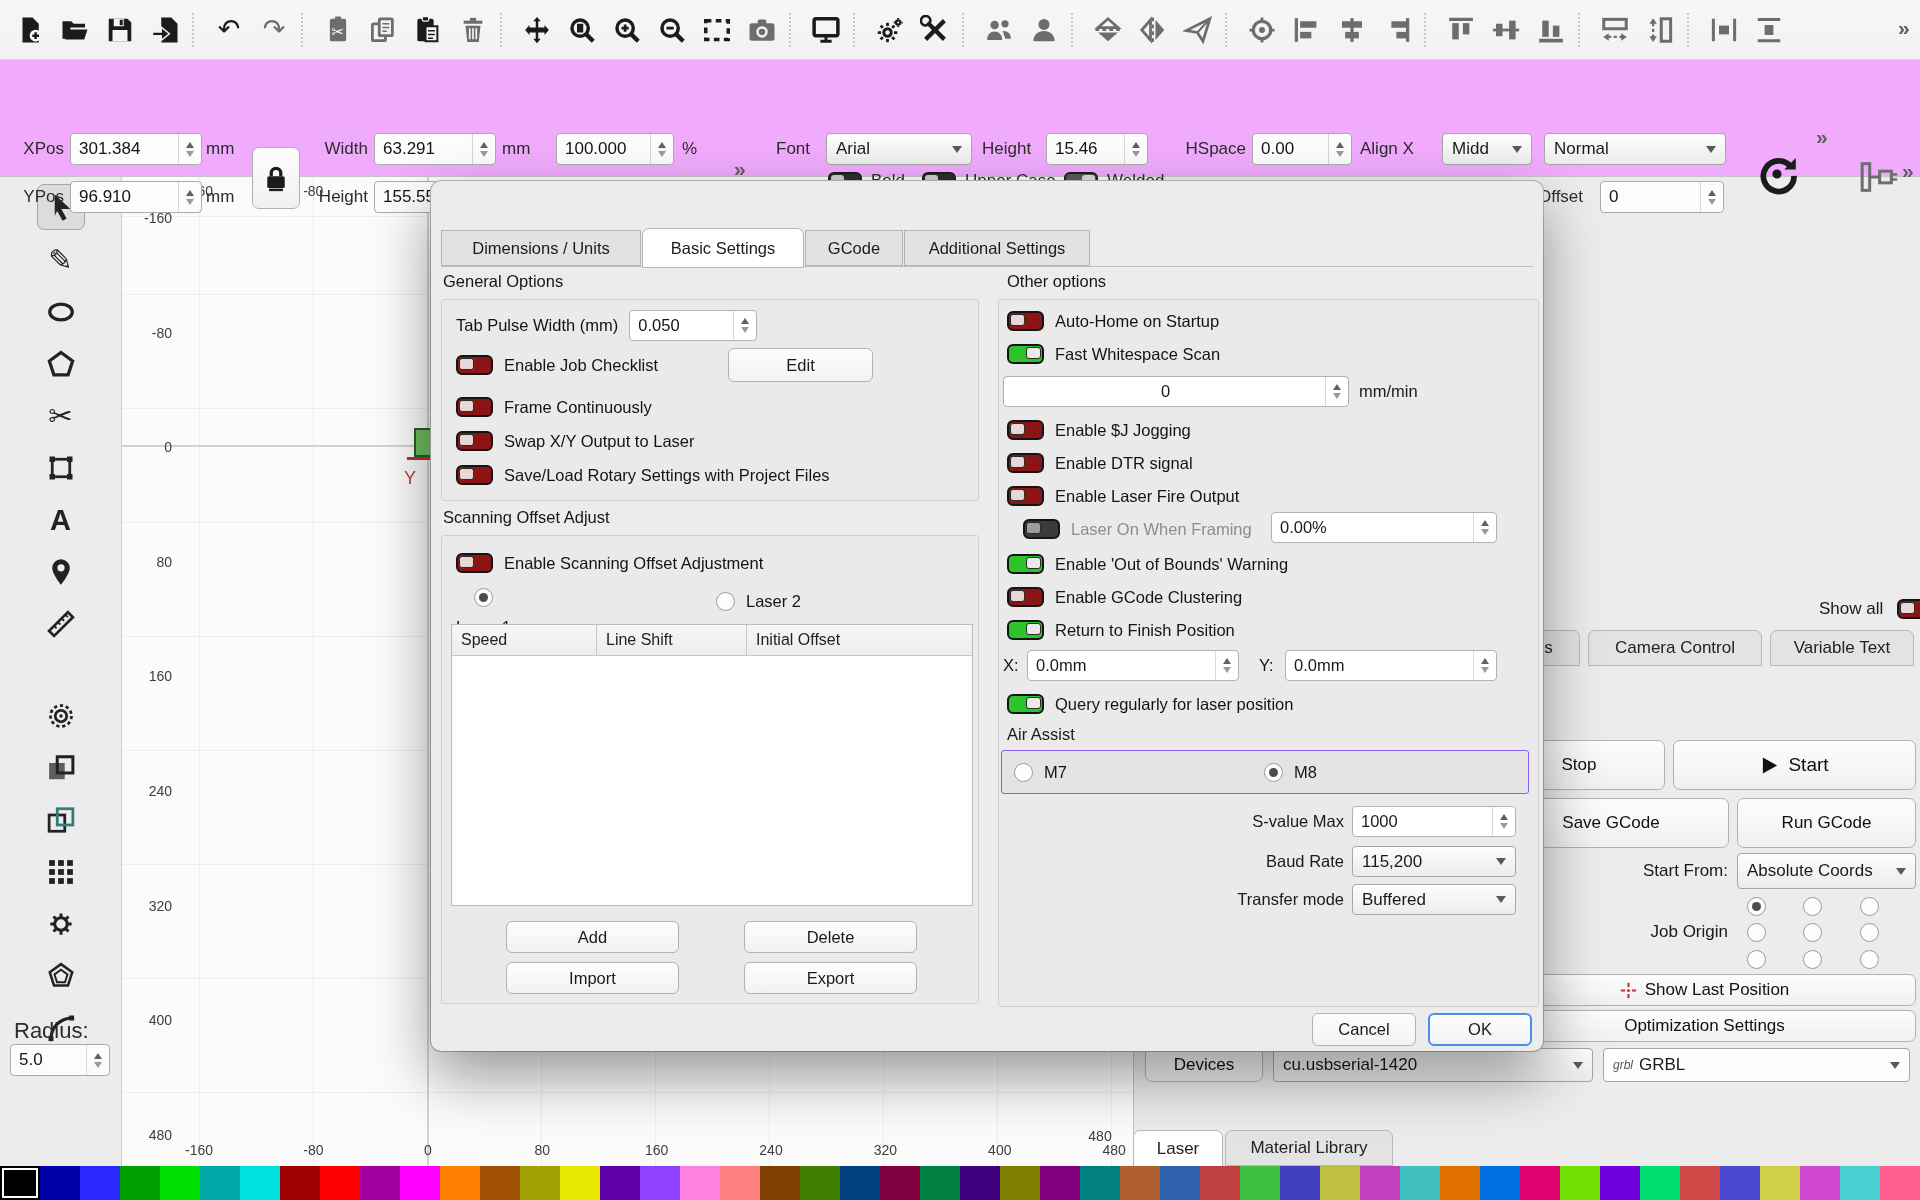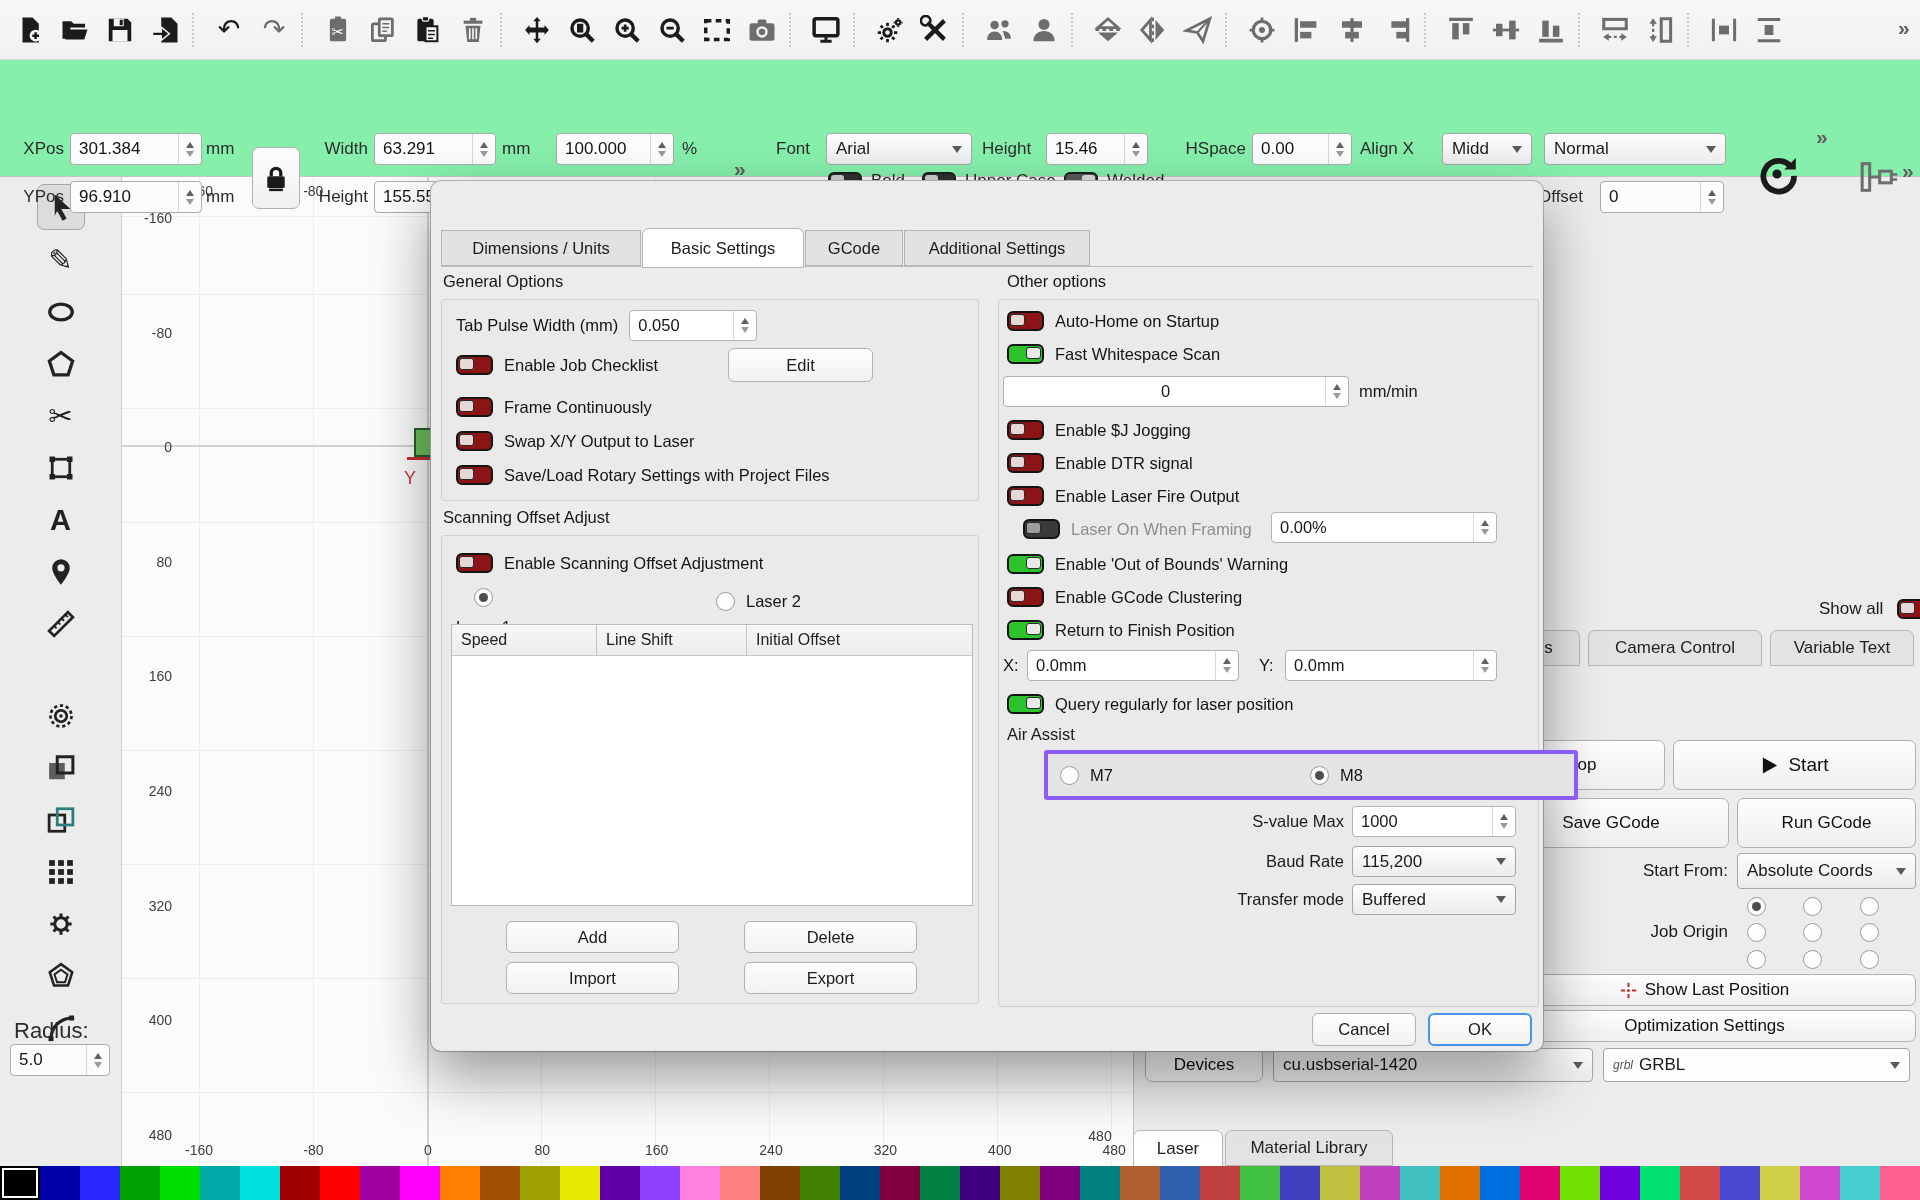--- a/index.html
+++ b/index.html
@@ -5,21 +5,21 @@
   html,body{margin:0;padding:0;width:1920px;height:1200px;overflow:hidden;
     font-family:"Liberation Sans","DejaVu Sans",sans-serif;background:#ececec;color:#1a1a1a;}
   .abs{position:absolute;}
   
   #toolbar1{left:0;top:0;width:1920px;height:59px;background:linear-gradient(#f7f7f7,#f1f1f1);
     border-bottom:1px solid #d6d6d6;display:flex;align-items:center;padding-left:10px;z-index:40;}
   #toolbar1 .icon{width:40px;height:44px;display:flex;align-items:center;justify-content:center;flex:0 0 auto;margin-right:5px;}
   .tb-sep{width:9px;height:34px;flex:0 0 auto;border-left:2px dotted #c8c8c8;margin:0 6px 0 2px;}
   .tone-dark{color:#1b1b1b;} .tone-mid{color:#6d6d6d;}
   .glyph{font-size:27px;line-height:1;}
-  #toolbar2{left:0;top:59px;width:1920px;height:117px;background:#86efac;border-bottom:1px solid #c4c4c4;z-index:39;}
+  #toolbar2{left:0;top:59px;width:1920px;height:117px;background:#f0abfc;border-bottom:1px solid #c4c4c4;z-index:39;}
   .tlab{position:absolute;font-size:17px;color:#2c2c2c;text-align:right;}
   .fld{position:absolute;height:32px;background:#fcfcfc;border:1px solid #ababab;border-radius:4px;
     display:flex;align-items:center;padding:0 0 0 8px;font-size:17px;color:#141414;box-sizing:border-box;}
   .spin{width:22px;align-self:stretch;margin-left:auto;display:flex;flex-direction:column;align-items:center;
     justify-content:center;gap:3px;border-left:1px solid #d8d8d8;}
   .spin .up{width:0;height:0;border:4.5px solid transparent;border-bottom:6px solid #606060;border-top:0;}
   .spin .dn{width:0;height:0;border:4.5px solid transparent;border-top:6px solid #9a9a9a;border-bottom:0;}
   .combo{position:absolute;height:32px;background:linear-gradient(#fdfdfd,#ececec);border:1px solid #a6a6a6;
     border-radius:4px;display:flex;align-items:center;padding:0 9px;font-size:17px;box-sizing:border-box;}
   .caret{margin-left:auto;width:0;height:0;border:5.5px solid transparent;border-top:7px solid #5a5a5a;border-bottom:0;}
@@ -954,21 +954,21 @@
           <i class="dn"></i>
         </span>
       </div>
     <div class="drow" style="left:8px;top:391px;">
       <span class="tg on">
           <i></i>
         </span>
       <span>Query regularly for laser position</span>
       </div>
     <span style="position:absolute;left:8px;top:425px;font-size:16.5px;">Air Assist</span>
-    <div style="position:absolute;left:2px;top:450px;width:526px;height:42px;background:#e4e4e4;border:4px solid #8b5cf6;border-radius:3px;margin-left:43px;">
+    <div style="position:absolute;left:2px;top:450px;width:526px;height:42px;background:#e4e4e4;border:1px solid #8b5cf6;border-radius:3px;">
       <div class="drow" style="left:12px;top:8px;">
         <span class="radio"></span>
         <span>M7</span>
         </div>
       <div class="drow" style="left:262px;top:8px;">
         <span class="radio sel"></span>
         <span>M8</span>
         </div>
     </div>
     <span style="position:absolute;left:200px;top:512px;width:145px;text-align:right;font-size:16.5px;">S-value Max</span>

